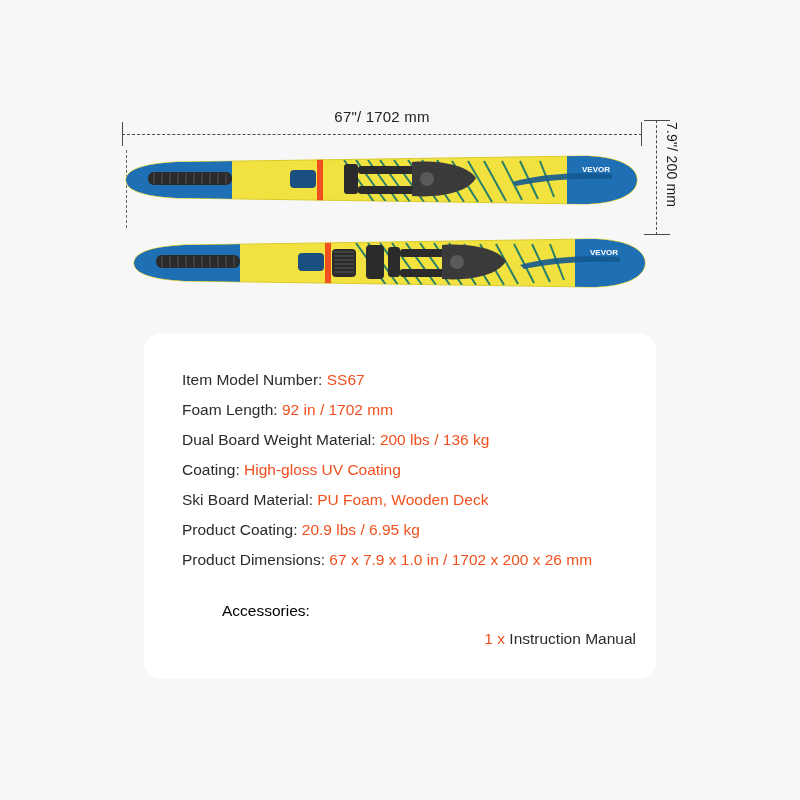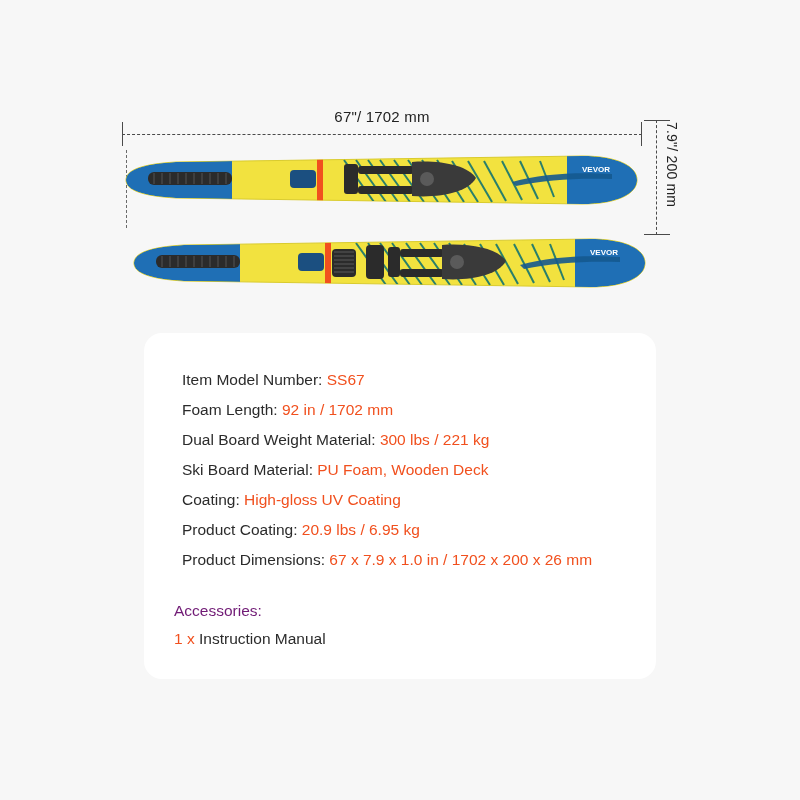--- a/index.html
+++ b/index.html
@@ -135,26 +135,28 @@
   }
   .spec-list li .val {
     color: #f1501e;
   }
   .acc-block {
     padding: 14px 20px 0 30px;
   }
   .acc-title {
     font-size: 15.5px;
     line-height: 28px;
-    color: #701a75;
+    color: #000000;
+    margin-left: 48px;
   }
   .acc-item {
     font-size: 15.5px;
     line-height: 28px;
     color: #2b2b2b;
+    text-align: right;
   }
   .acc-item .qty {
     color: #f1501e;
   }
 </style>
 </head>
 <body>
 
 <div class="page">
 
@@ -316,29 +318,29 @@
       <li>
         <span>Item Model Number:</span>
         <span class="val">SS67</span>
       </li>
       <li>
         <span>Foam Length:</span>
         <span class="val">92 in / 1702 mm</span>
       </li>
       <li>
         <span>Dual Board Weight Material:</span>
-        <span class="val">300 lbs / 221 kg</span>
+        <span class="val">200 lbs / 136 kg</span>
+      </li>
+      <li>
+        <span>Coating:</span>
+        <span class="val">High-gloss UV Coating</span>
       </li>
       <li>
         <span>Ski Board Material:</span>
         <span class="val">PU Foam, Wooden Deck</span>
-      </li>
-      <li>
-        <span>Coating:</span>
-        <span class="val">High-gloss UV Coating</span>
       </li>
       <li>
         <span>Product Coating:</span>
         <span class="val">20.9 lbs / 6.95 kg</span>
       </li>
       <li>
         <span>Product Dimensions:</span>
         <span class="val">67 x 7.9 x 1.0 in / 1702 x 200 x 26 mm</span>
       </li>
     </ul>

